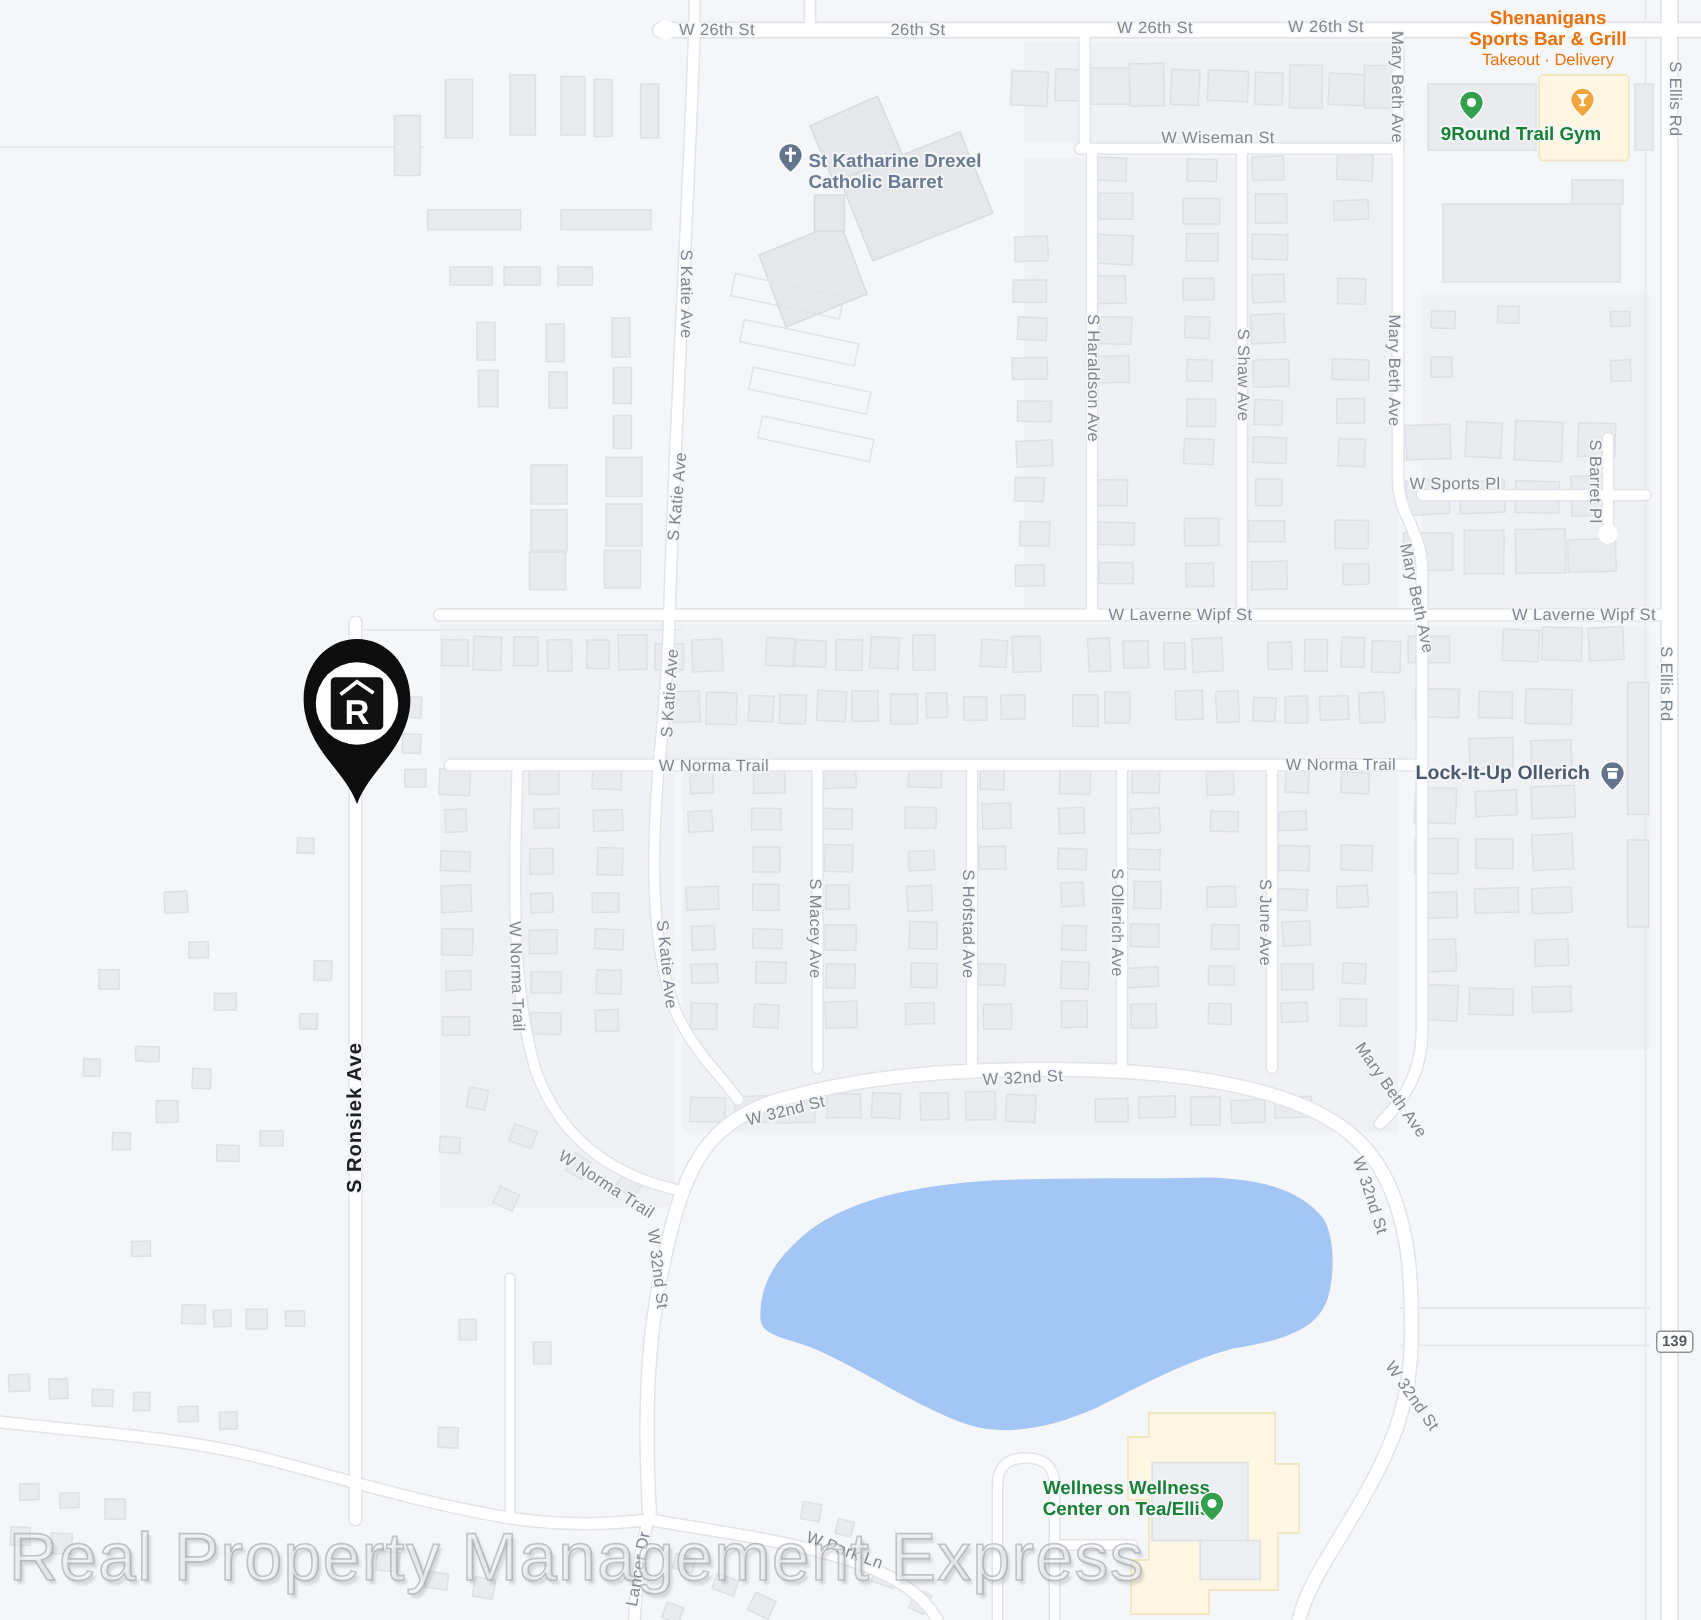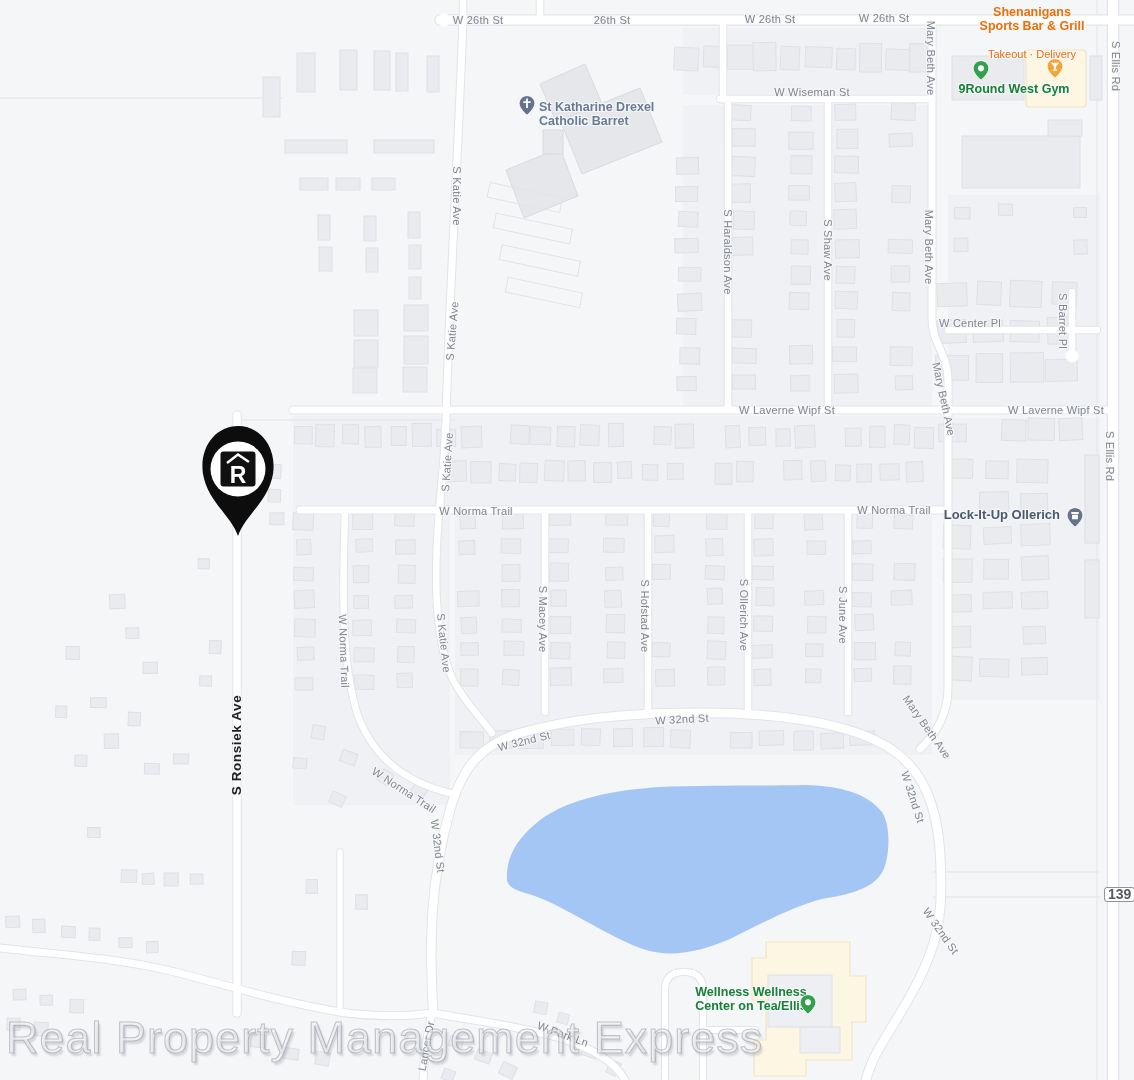--- a/index.html
+++ b/index.html
@@ -5,25 +5,25 @@
   html,body{margin:0;padding:0;}
   body{font-family:"Liberation Sans",sans-serif;background:#e9eaee;}
   #map{position:relative;width:1134px;height:1080px;overflow:hidden;background:#f5f6f8;cursor:grab;padding-left:24px;}
   #baseSvg{position:absolute;left:0;top:0;z-index:0;}
   .slabel{position:absolute;z-index:2;font-size:11px;color:#80868e;letter-spacing:.25px;white-space:nowrap;
     transform:translate(-50%,-50%) rotate(var(--r,0deg));
     text-shadow:-1px -1px 0 #f5f6f8,1px -1px 0 #f5f6f8,-1px 1px 0 #f5f6f8,1px 1px 0 #f5f6f8,0 0 3px #f5f6f8;}
   .slabel.hl{color:#1c1e22;font-weight:bold;font-size:13.5px;letter-spacing:.6px;}
   .poi-label{position:absolute;z-index:3;white-space:nowrap;font-size:12.5px;font-weight:bold;line-height:14px;cursor:pointer;
     text-shadow:-1px -1px 0 #f5f6f8,1px -1px 0 #f5f6f8,-1px 1px 0 #f5f6f8,1px 1px 0 #f5f6f8,0 0 3px #f5f6f8;}
-  .poi-label .sub{font-size:11px;font-weight:normal;margin-top:14px;}
+  .poi-label .sub{font-size:11px;font-weight:normal;margin-top:0;}
   .pin{position:absolute;z-index:3;cursor:pointer;}
   #property-marker{position:absolute;z-index:4;cursor:pointer;}
   #route-badge{position:absolute;z-index:2;left:1104px;top:887px;background:#fff;border:1.5px solid #8d939b;
-    border-radius:3px;color:#565b62;font-size:14px;font-weight:bold;padding:0px 3px;line-height:13px;}
+    border-radius:3px;color:#565b62;font-size:10px;font-weight:bold;padding:0px 3px;line-height:13px;}
   #watermark{position:absolute;z-index:5;left:6px;top:1012px;font-size:45px;letter-spacing:1px;font-weight:normal;
     color:rgba(240,241,244,0.55);-webkit-text-stroke:1.1px rgba(148,153,160,0.55);
     text-shadow:2px 3px 2px rgba(125,130,138,0.28);white-space:nowrap;}
 </style>
 </head>
 <body>
 
 <div id="map">
 
   <svg id="baseSvg" width="1134" height="1080" viewBox="0 0 1134 1080">
@@ -468,21 +468,21 @@
       <div class="slabel" style="left: 884px; top: 18px; --r: 0deg;">W 26th St</div>
       <div class="slabel" style="left: 1116px; top: 66px; --r: 90deg;">S Ellis Rd</div>
       <div class="slabel" style="left: 931px; top: 58px; --r: 90deg;">Mary Beth Ave</div>
       <div class="slabel" style="left: 812px; top: 92px; --r: 0deg;">W Wiseman St</div>
       <div class="slabel" style="left: 457px; top: 196px; --r: 90deg;">S Katie Ave</div>
       <div class="slabel" style="left: 452px; top: 331px; --r: -85deg;">S Katie Ave</div>
       <div class="slabel" style="left: 447px; top: 462px; --r: -86deg;">S Katie Ave</div>
       <div class="slabel" style="left: 728px; top: 252px; --r: 90deg;">S Haraldson Ave</div>
       <div class="slabel" style="left: 828px; top: 250px; --r: 90deg;">S Shaw Ave</div>
       <div class="slabel" style="left: 929px; top: 247px; --r: 90deg;">Mary Beth Ave</div>
-      <div class="slabel" style="left: 970px; top: 323px; --r: 0deg;">W Center Pl</div>
+      <div class="slabel" style="left: 970px; top: 323px; --r: 0deg;">W Sports Pl</div>
       <div class="slabel" style="left: 1063px; top: 321px; --r: 90deg;">S Barret Pl</div>
       <div class="slabel" style="left: 944px; top: 399px; --r: 78deg;">Mary Beth Ave</div>
       <div class="slabel" style="left: 787px; top: 410px; --r: 0deg;">W Laverne Wipf St</div>
       <div class="slabel" style="left: 1056px; top: 410px; --r: 0deg;">W Laverne Wipf St</div>
       <div class="slabel" style="left: 1110px; top: 456px; --r: 90deg;">S Ellis Rd</div>
       <div class="slabel" style="left: 476px; top: 511px; --r: 0deg;">W Norma Trail</div>
       <div class="slabel" style="left: 894px; top: 510px; --r: 0deg;">W Norma Trail</div>
       <div class="slabel" style="left: 344px; top: 651px; --r: 88deg;">W Norma Trail</div>
       <div class="slabel" style="left: 444px; top: 643px; --r: 84deg;">S Katie Ave</div>
       <div class="slabel" style="left: 543px; top: 619px; --r: 90deg;">S Macey Ave</div>
@@ -513,21 +513,21 @@
     </svg>
   </div>
 
   <div class="pin" style="left:970px;top:59px;">
     <svg width="22" height="22" viewBox="0 0 24 24">
       <path d="M12,1.8 C7.2,1.8 3.4,5.6 3.4,10.3 C3.4,16.2 12,23 12,23 C12,23 20.6,16.2 20.6,10.3 C20.6,5.6 16.8,1.8 12,1.8 Z" fill="#34a04e" stroke="#fff" stroke-width="1"></path>
       <circle cx="12" cy="10.2" r="3.3" fill="#fff"></circle>
     </svg>
   </div>
   <div class="poi-label" style="left:1014px;top:89px;transform:translate(-50%,-50%);color:#188038;">
-    <div>9Round West Gym</div>
+    <div>9Round Trail Gym</div>
   </div>
 
   <div class="pin" style="left:516px;top:94px;">
     <svg width="22" height="22" viewBox="0 0 24 24">
       <path d="M12,1.8 C7.2,1.8 3.4,5.6 3.4,10.3 C3.4,16.2 12,23 12,23 C12,23 20.6,16.2 20.6,10.3 C20.6,5.6 16.8,1.8 12,1.8 Z" fill="#64748c" stroke="#fff" stroke-width="1"></path>
       <path d="M11,4.8 h2 v3 h3 v2 h-3 v5.5 h-2 v-5.5 h-3 v-2 h3 Z" fill="#fff"></path>
     </svg>
   </div>
   <div class="poi-label" style="left:539px;top:114px;transform:translateY(-50%);text-align:left;color:#697b93;">
     <div>St Katharine Drexel</div>

